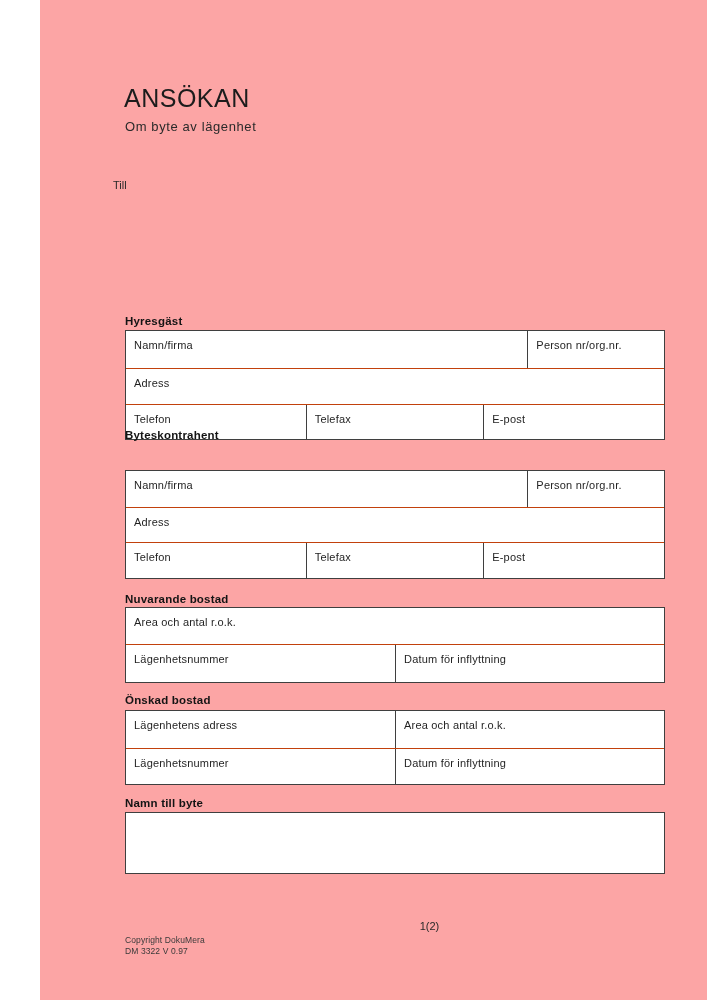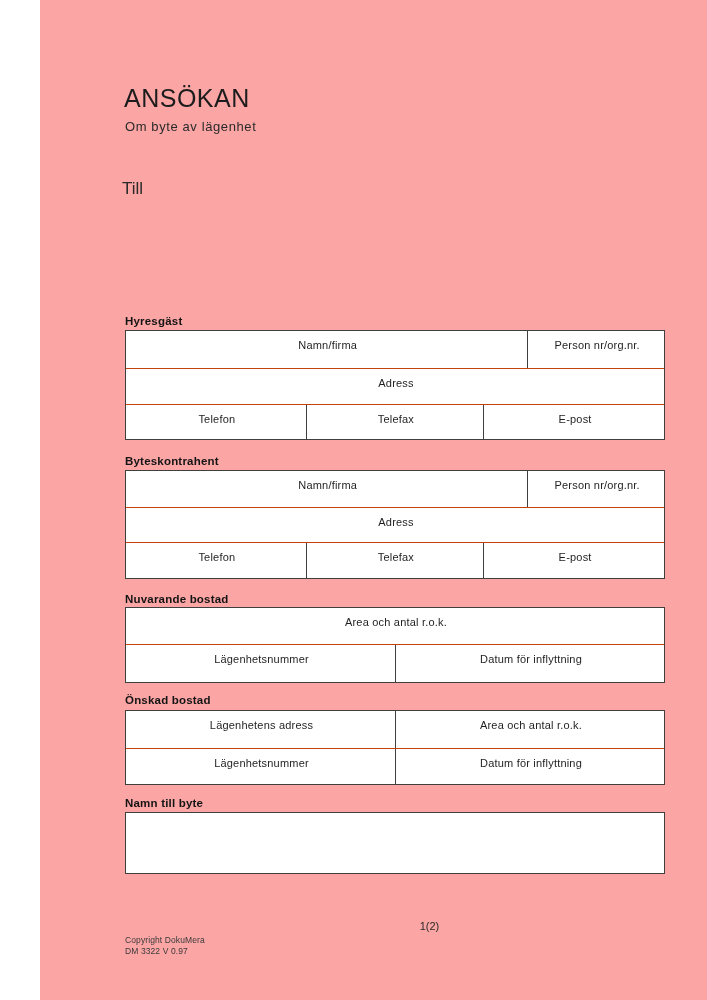--- a/index.html
+++ b/index.html
@@ -30,23 +30,23 @@
   }
   .subtitle {
     left: 85px;
     top: 119px;
     font-size: 13px;
     letter-spacing: 0.6px;
     color: #2a2a2a;
     text-align: right;
   }
   .till {
-    left: 82px;
+    left: 73px;
     top: 179px;
-    font-size: 17px;
+    font-size: 11px;
     color: #2a2a2a;
   }
 
   .sec-label {
     left: 85px;
     font-size: 11.5px;
     font-weight: 700;
     color: #141414;
     letter-spacing: 0.2px;
   }
@@ -65,21 +65,20 @@
     box-sizing: border-box;
     border-top: 1px solid #c2410c;
   }
   .row:first-child { border-top: none; }
   .cell {
     box-sizing: border-box;
     border-left: 1px solid #3f3f3f;
     padding: 4px 6px 0 8px;
     flex: 1 1 auto;
     overflow: hidden;
-    text-align: center;
   }
   .cell:first-child { border-left: none; }
   .cell-label {
     font-size: 11px;
     color: #1f1f1f;
     letter-spacing: 0.2px;
     white-space: nowrap;
   }
 
   .orsak-box {
@@ -138,21 +137,21 @@
       </div>
       <div class="cell" style="flex:0 0 33%">
         <span class="cell-label">Telefax</span>
       </div>
       <div class="cell">
         <span class="cell-label">E-post</span>
       </div>
     </div>
   </div>
 
-  <div class="abs sec-label" style="top:455px">Byteskontrahent</div>
+  <div class="abs sec-label" style="top:429px">Byteskontrahent</div>
   <div class="abs tbl" style="top:470px">
     <div class="row" style="height:36px">
       <div class="cell" style="flex:0 0 74.6%">
         <span class="cell-label">Namn/firma</span>
       </div>
       <div class="cell">
         <span class="cell-label">Person nr/org.nr.</span>
       </div>
     </div>
     <div class="row" style="height:35px">

